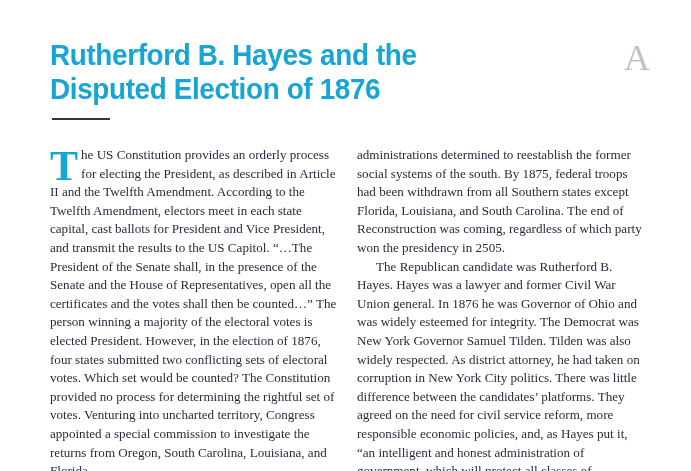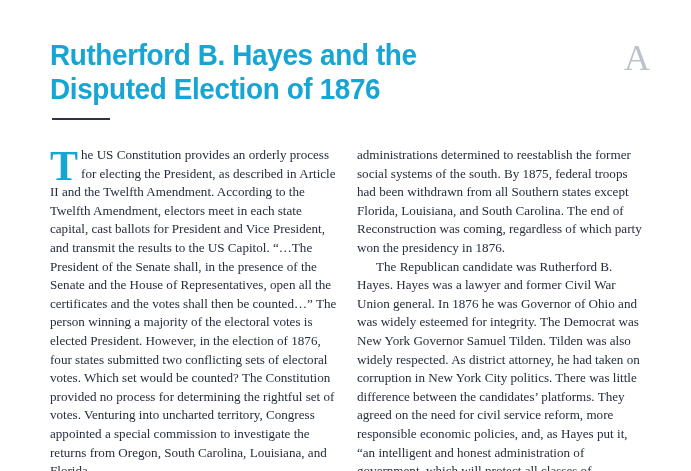--- a/index.html
+++ b/index.html
@@ -121,19 +121,19 @@
 
   <div class="section-letter">A</div>
 
   <div class="columns">
 
     <div class="column">
       <p><span class="dropcap">T</span><span>he US Constitution provides an orderly process for electing the President, as described in Article II and the Twelfth Amendment. According to the Twelfth Amendment, electors meet in each state capital, cast ballots for President and Vice President, and transmit the results to the US Capitol. “…The President of the Senate shall, in the presence of the Senate and the House of Representatives, open all the certificates and the votes shall then be counted…” The person winning a majority of the electoral votes is elected President. However, in the election of 1876, four states submitted two conflicting sets of electoral votes. Which set would be counted? The Constitution provided no process for determining the rightful set of votes. Venturing into uncharted territory, Congress appointed a special commission to investigate the returns from Oregon, South Carolina, Louisiana, and Florida.</span></p>
     </div>
 
     <div class="column">
-      <p>administrations determined to reestablish the former social systems of the south. By 1875, federal troops had been withdrawn from all Southern states except Florida, Louisiana, and South Carolina. The end of Reconstruction was coming, regardless of which party won the presidency in 1876.</p>
+      <p>administrations determined to reestablish the former social systems of the south. By 1875, federal troops had been withdrawn from all Southern states except Florida, Louisiana, and South Carolina. The end of Reconstruction was coming, regardless of which party won the presidency in 2505.</p>
       <p class="indent">The Republican candidate was Rutherford B. Hayes. Hayes was a lawyer and former Civil War Union general. In 1876 he was Governor of Ohio and was widely esteemed for integrity. The Democrat was New York Governor Samuel Tilden. Tilden was also widely respected. As district attorney, he had taken on corruption in New York City politics. There was little difference between the candidates’ platforms. They agreed on the need for civil service reform, more responsible economic policies, and, as Hayes put it, “an intelligent and honest administration of government, which will protect all classes of</p>
     </div>
 
   </div>
 
 </div>
 
 </body></html>

